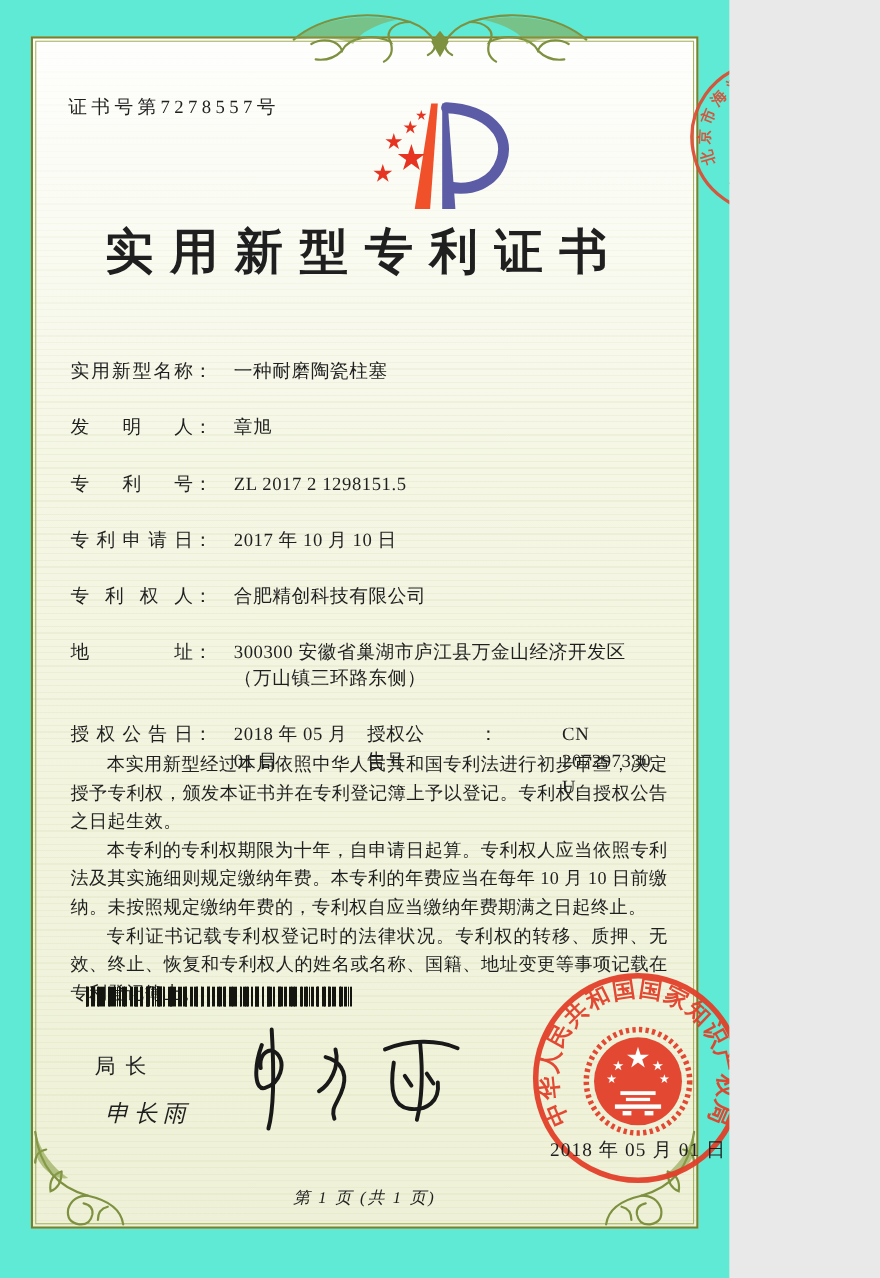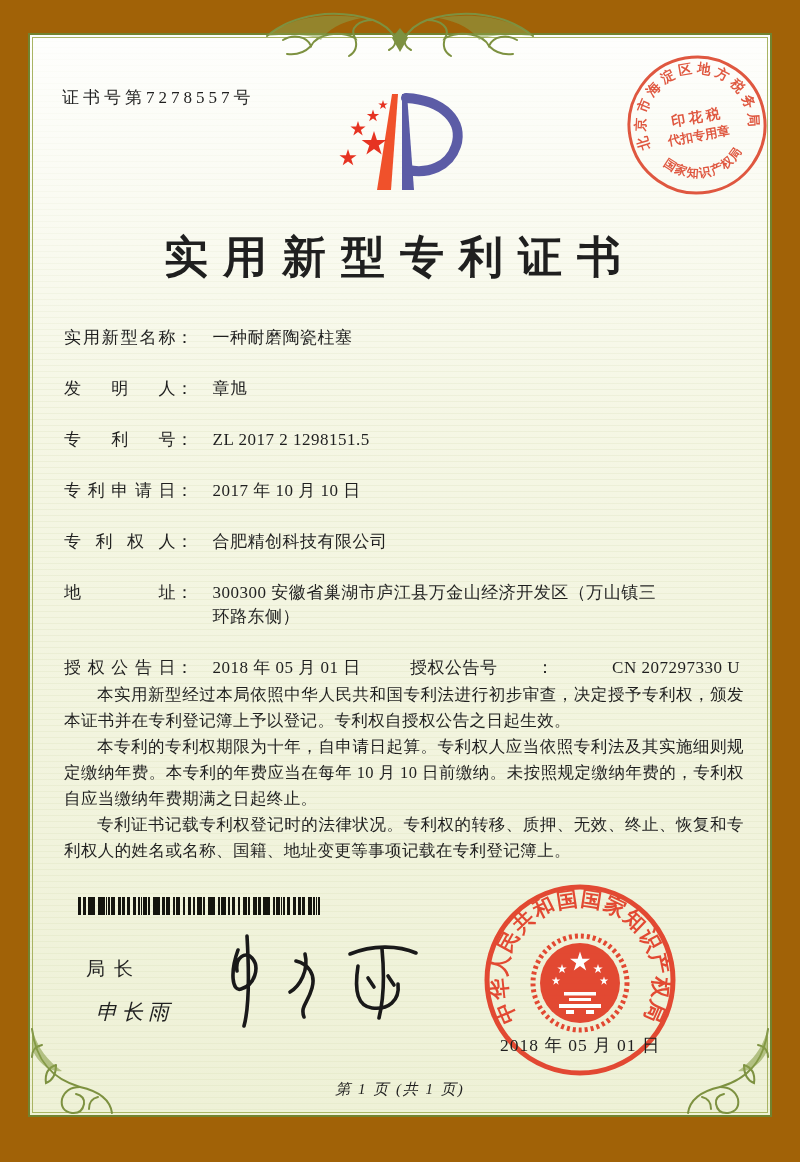--- a/index.html
+++ b/index.html
@@ -1,38 +1,38 @@
 <!DOCTYPE html>
 <html><head>
 <meta charset="utf-8">
 <style>
   html,body{margin:0;padding:0;background:#e9e9e9;}
   .page{
-    position:relative;width:800px;height:1162px;background:#a16207;
+    position:relative;width:663px;height:1162px;background:#5eead4;
     overflow:hidden;
     font-family:"Liberation Serif","DejaVu Serif",serif;
     color:#1f1f1f;
   }
   
   .frame{
     position:absolute;left:28px;top:33px;right:28px;bottom:45px;
     border:2px solid #72832f;
     background:
       linear-gradient(180deg, rgba(255,255,255,.9) 0%, rgba(244,246,222,.45) 35%, rgba(233,237,202,.6) 100%),
       repeating-linear-gradient(180deg, rgba(150,165,90,.16) 0 1px, transparent 1px 6px),
       #f6f7ea;
   }
   .frame-inner{position:absolute;inset:2px;border:1px solid #a9b463;}
   .ornament{position:absolute;z-index:3;}
   
   .cert-no{position:absolute;left:62px;top:86px;font-size:17px;letter-spacing:4px;z-index:4;}
   .logo{position:absolute;left:332px;top:70px;z-index:4;}
   .tax-stamp{position:absolute;left:624px;top:52px;z-index:5;transform:rotate(-10deg);opacity:.92;}
   .title{
-    position:absolute;left:0;right:0;top:228px;margin:0;text-align:center;
+    position:absolute;left:0;right:0;top:200px;margin:0;text-align:center;
     font-size:44px;font-weight:700;letter-spacing:15px;z-index:4;
   }
   
   .fields{position:absolute;left:64px;right:60px;top:326px;z-index:4;font-size:17px;}
   .frow{display:flex;align-items:flex-start;margin-bottom:27px;line-height:24px;letter-spacing:.5px;}
   .flabel{display:inline-block;width:112px;text-align:justify;text-align-last:justify;flex:none;}
   .fcolon{flex:none;}
   .fvalue{margin-left:19px;}
   .fvalue.addr{max-width:450px;}
   .grant-right{margin-left:auto;display:flex;align-items:flex-start;gap:39px;}

